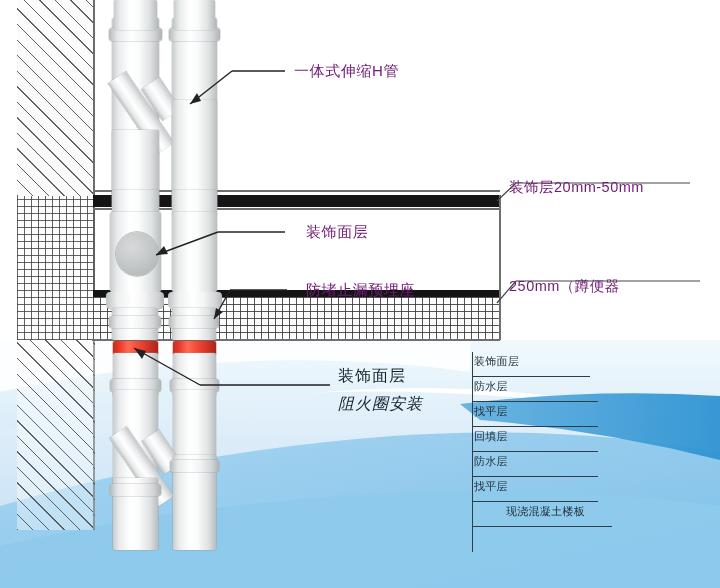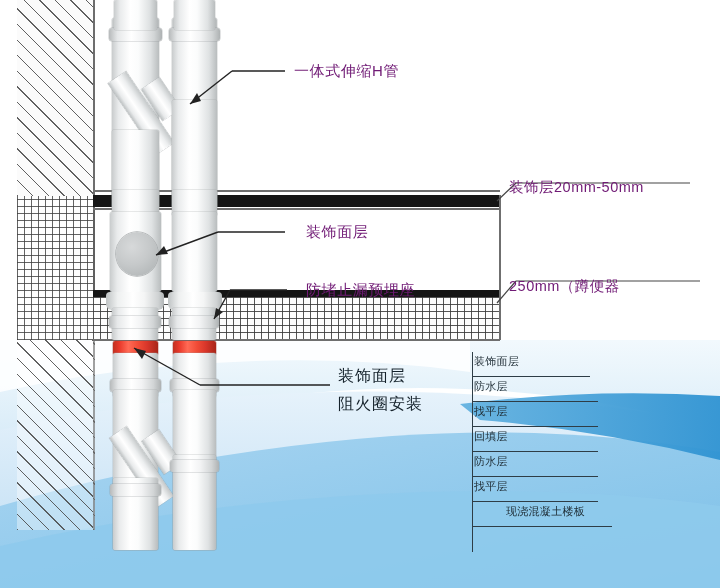--- a/index.html
+++ b/index.html
@@ -235,21 +235,21 @@
 
   <div class="label lbl-big" style="left:306px;top:223px;">装饰面层</div>
 
   <div class="label lbl-big" style="left:306px;top:281px;">防堵止漏预埋座</div>
 
   <div class="label lbl-mid" style="left:509px;top:178px;">装饰层20mm-50mm</div>
 
   <div class="label lbl-mid" style="left:509px;top:277px;">250mm（蹲便器</div>
 
   <div class="label lbl-note" style="left:338px;top:366px;">装饰面层</div>
-  <div class="label lbl-note" style="left:338px;top:394px;">阻火圈安装</div>
+  <div class="label lbl-note" style="left:338px;top:394px;font-style:italic;">阻火圈安装</div>
 
   <div id="layer-left-rule"></div>
   <div id="layer-list">
     <div class="layer-row">
       <span class="txt label lbl-layer" style="position:absolute;">装饰面层</span>
       <span class="rule" style="width:118px;"></span>
     </div>
     <div class="layer-row">
       <span class="txt label lbl-layer" style="position:absolute;">防水层</span>
       <span class="rule" style="width:126px;"></span>

